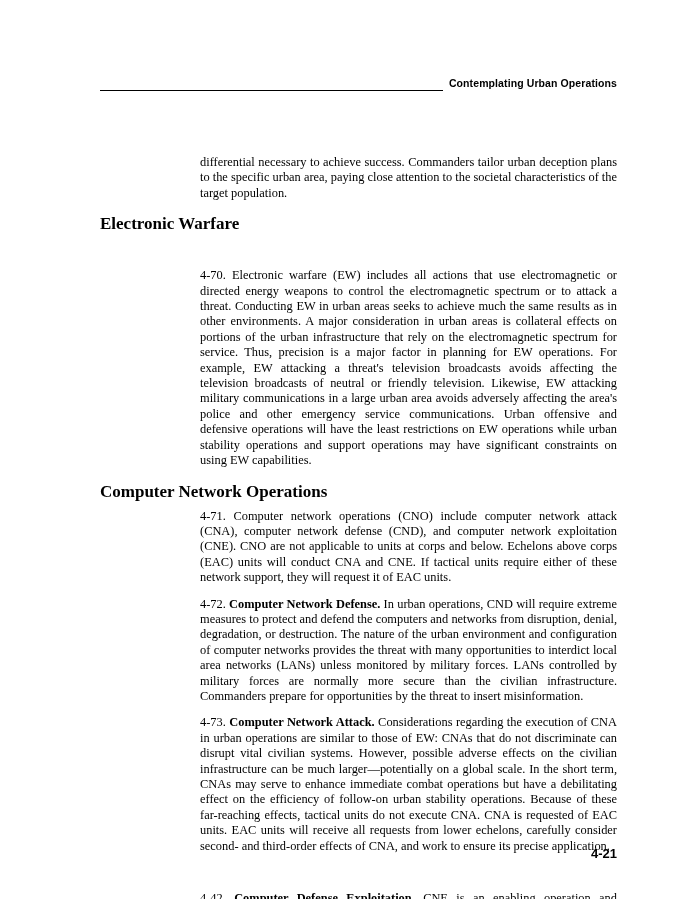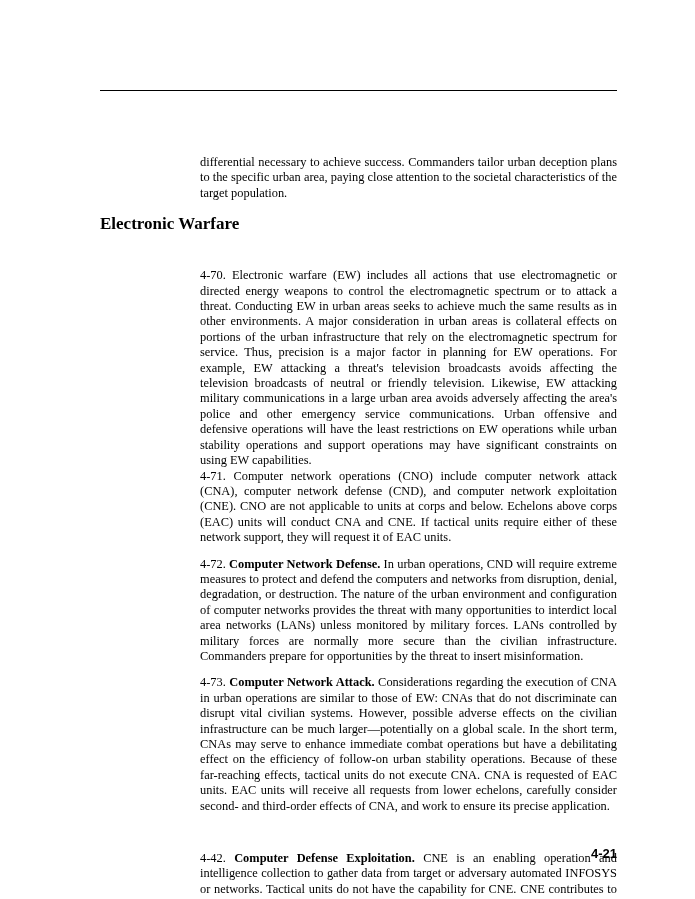--- a/index.html
+++ b/index.html
@@ -88,33 +88,35 @@
     font-size: 13px;
   }
 </style>
 </head>
 <body>
 
 <div class="page">
 
   <div class="header">
     <div class="header-rule"></div>
+    <div class="header-title">Contemplating Urban Operations</div>
   </div>
 
   <div class="content">
 
     <div class="body-col">
       <p class="para">differential necessary to achieve success. Commanders tailor urban deception plans to the specific urban area, paying close attention to the societal characteristics of the target population.</p>
     </div>
 
     <h2 class="section">Electronic Warfare</h2>
     <div class="body-col">
       <p class="para">4-70. Electronic warfare (EW) includes all actions that use electromagnetic or directed energy weapons to control the electromagnetic spectrum or to attack a threat. Conducting EW in urban areas seeks to achieve much the same results as in other environments. A major consideration in urban areas is collateral effects on portions of the urban infrastructure that rely on the electromagnetic spectrum for service. Thus, precision is a major factor in planning for EW operations. For example, EW attacking a threat's television broadcasts avoids affecting the television broadcasts of neutral or friendly television. Likewise, EW attacking military communications in a large urban area avoids adversely affecting the area's police and other emergency service communications. Urban offensive and defensive operations will have the least restrictions on EW operations while urban stability operations and support operations may have significant constraints on using EW capabilities.</p>
     </div>
 
+    <h2 class="section">Computer Network Operations</h2>
     <div class="body-col">
       <p class="para">4-71. Computer network operations (CNO) include computer network attack (CNA), computer network defense (CND), and computer network exploitation (CNE). CNO are not applicable to units at corps and below. Echelons above corps (EAC) units will conduct CNA and CNE. If tactical units require either of these network support, they will request it of EAC units.</p>
 
       <p class="para"><span>4-72.</span> <span class="run-in">Computer Network Defense.</span><span> In urban operations, CND will require extreme measures to protect and defend the computers and networks from disruption, denial, degradation, or destruction. The nature of the urban environment and configuration of computer networks provides the threat with many opportunities to interdict local area networks (LANs) unless monitored by military forces. LANs controlled by military forces are normally more secure than the civilian infrastructure. Commanders prepare for opportunities by the threat to insert misinformation.</span></p>
 
       <p class="para"><span>4-73.</span> <span class="run-in">Computer Network Attack.</span><span> Considerations regarding the execution of CNA in urban operations are similar to those of EW: CNAs that do not discriminate can disrupt vital civilian systems. However, possible adverse effects on the civilian infrastructure can be much larger—potentially on a global scale. In the short term, CNAs may serve to enhance immediate combat operations but have a debilitating effect on the efficiency of follow-on urban stability operations. Because of these far-reaching effects, tactical units do not execute CNA. CNA is requested of EAC units. EAC units will receive all requests from lower echelons, carefully consider second- and third-order effects of CNA, and work to ensure its precise application.</span></p>
 
       <p class="para"><span>4-42.</span> <span class="run-in">Computer Defense Exploitation.</span><span> CNE is an enabling operation and intelligence collection to gather data from target or adversary automated INFOSYS or networks. Tactical units do not have the capability for CNE. CNE contributes to intelligence collection at EAC. In UO, CNE will be centrally controlled.</span></p>
     </div>
 

